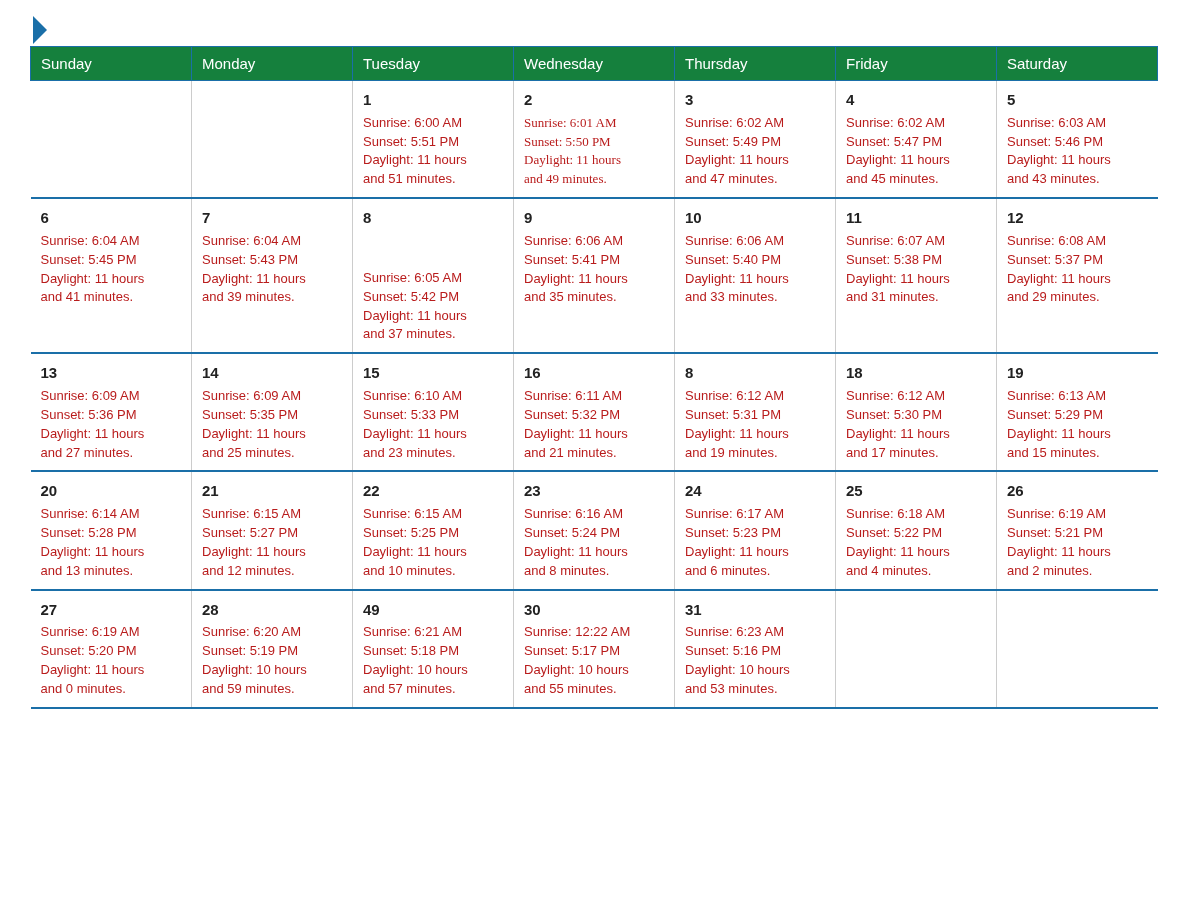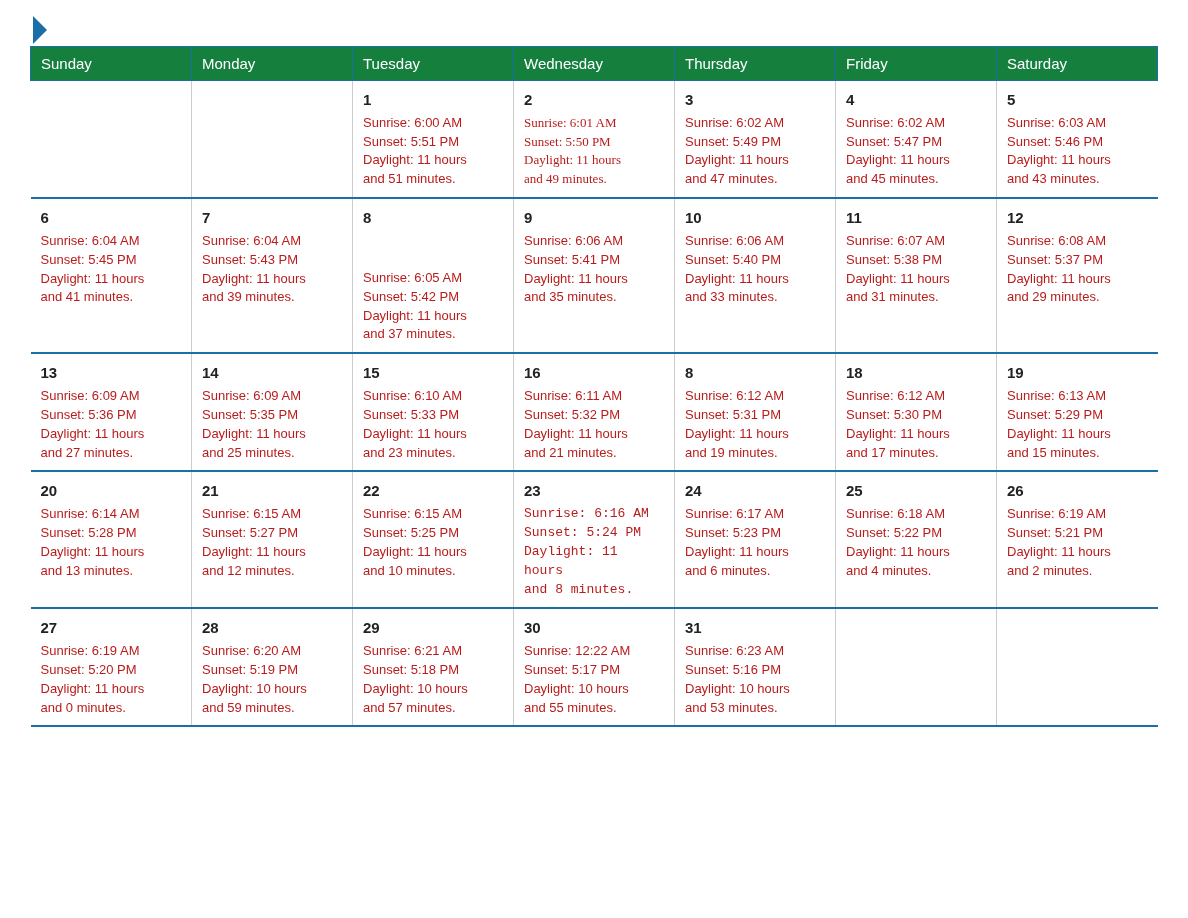--- a/index.html
+++ b/index.html
@@ -293,21 +293,21 @@
         </td>
         <td>
           <span class="day-num">22</span>
           <div class="day-info" style="white-space: pre-line;">Sunrise: 6:15 AM
 Sunset: 5:25 PM
 Daylight: 11 hours
 and 10 minutes.</div>
         </td>
         <td>
           <span class="day-num">23</span>
-          <div class="day-info" style="white-space: pre-line; font-family: Liberation Mono, monospace;">Sunrise: 6:16 AM
+          <div class="day-info" style="white-space: pre-line;">Sunrise: 6:16 AM
 Sunset: 5:24 PM
 Daylight: 11 hours
 and 8 minutes.</div>
         </td>
         <td>
           <span class="day-num">24</span>
           <div class="day-info" style="white-space: pre-line;">Sunrise: 6:17 AM
 Sunset: 5:23 PM
 Daylight: 11 hours
 and 6 minutes.</div>
@@ -336,21 +336,21 @@
 and 0 minutes.</div>
         </td>
         <td>
           <span class="day-num">28</span>
           <div class="day-info" style="white-space: pre-line;">Sunrise: 6:20 AM
 Sunset: 5:19 PM
 Daylight: 10 hours
 and 59 minutes.</div>
         </td>
         <td>
-          <span class="day-num">29</span>
+          <span class="day-num">49</span>
           <div class="day-info" style="white-space: pre-line;">Sunrise: 6:21 AM
 Sunset: 5:18 PM
 Daylight: 10 hours
 and 57 minutes.</div>
         </td>
         <td>
           <span class="day-num">30</span>
           <div class="day-info" style="white-space: pre-line;">Sunrise: 12:22 AM
 Sunset: 5:17 PM
 Daylight: 10 hours

